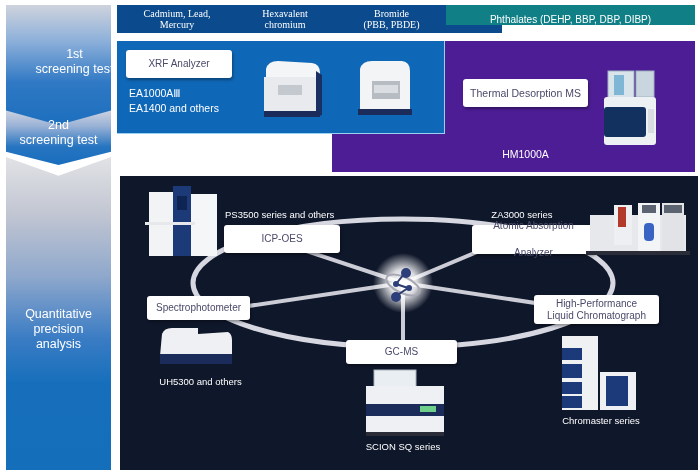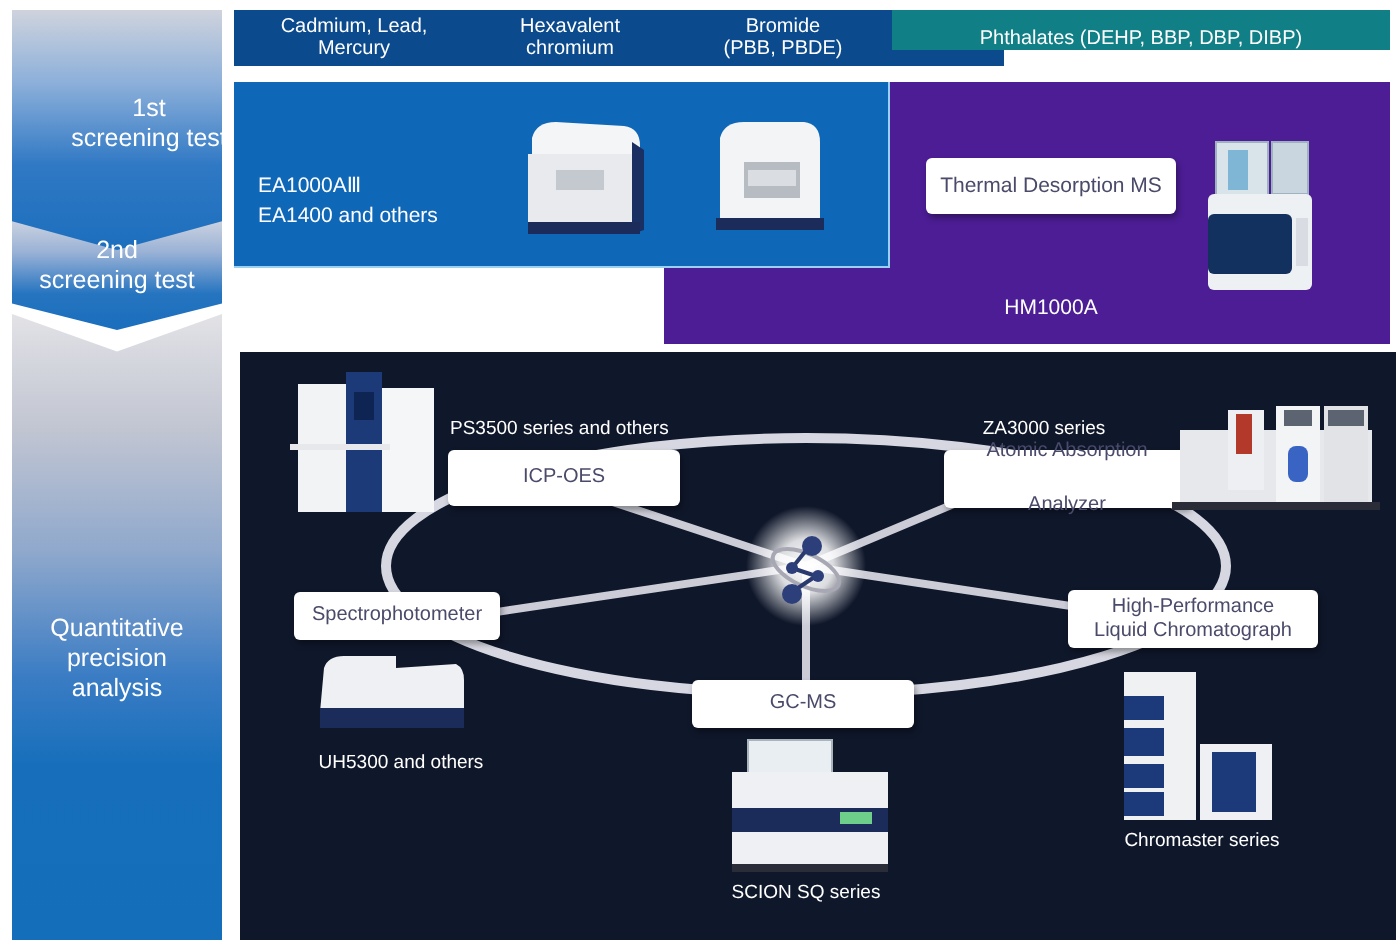--- a/index.html
+++ b/index.html
@@ -11,21 +11,21 @@
   .chev { position:absolute; left:0; width:105px; color:#fff; text-align:center; font-size:12.5px; line-height:15px; }
   .chev1 { top:0; height:120px; background:linear-gradient(180deg,#cfd3dd 0%,#8db0da 30%,#2f78c4 65%,#1c6fbe 100%);
     clip-path: polygon(0 0,100% 0,100% 88%,50% 100%,0 88%); }
   .chev2 { top:100px; height:60px; background:linear-gradient(180deg,#dcdde3 0%,#9ab2d6 35%,#2574c0 70%,#1a6ebd 100%);
     clip-path: polygon(0 0,50% 22%,100% 0,100% 78%,50% 100%,0 78%); }
   .chev3 { top:152px; height:313px; background:linear-gradient(180deg,#e2e2e6 0%,#c2c6d2 18%,#8fa8cc 38%,#3a7cc4 58%,#176fbb 72%,#146eba 100%);
     clip-path: polygon(0 0,50% 6%,100% 0,100% 100%,0 100%); }
   .chev-label { position:absolute; left:0; width:105px; text-align:center; color:#fff; font-size:12.5px; line-height:15px; }
 
   
-  .hdr-blue { left:117px; top:5px; width:385px; height:28px; background:#0b4a8c; }
+  .hdr-blue { left:117px; top:5px; width:385px; height:28px; background:#0b4a8c;font-family:Liberation Serif, serif; }
   .hdr-teal { left:446px; top:5px; width:249px; height:20px; background:#107f86; }
   .hdr-txt { position:absolute; color:#fff; font-size:10px; line-height:11px; text-align:center; }
   .teal-panel { left:332px; top:41px; width:363px; height:131px; background:#4c1d95; }
   .xrf-cover { left:117px; top:41px; width:327px; height:92px; background:#0f67b7; border-right:1px solid #9ad0f0; border-bottom:1px solid #9ad0f0; }
   .white-label { position:absolute; background:#fff; border-radius:3px; box-shadow:1px 2px 3px rgba(0,0,0,.35);
     color:#4a4a6a; font-size:10px; text-align:center; display:flex; align-items:center; justify-content:center; line-height:12px; }
   .model { position:absolute; color:#fff; font-size:10.5px; font-weight:normal; line-height:15px; }
 
   
   .purple { left:120px; top:176px; width:578px; height:294px; background:#0f172a; }
@@ -82,20 +82,21 @@
     <rect x="8" y="4" width="26" height="28" fill="#d9e4ea" stroke="#9fb2c0"></rect>
     <rect x="14" y="8" width="10" height="20" fill="#7fb6d6"></rect>
     <rect x="36" y="4" width="18" height="26" fill="#c9d6df" stroke="#9fb2c0"></rect>
     <rect x="4" y="30" width="52" height="48" rx="3" fill="#eef1f4"></rect>
     <rect x="4" y="40" width="42" height="30" rx="3" fill="#13315f"></rect>
     <rect x="48" y="42" width="6" height="24" fill="#d9dde3"></rect>
   </svg>
 </div>
 
 <div class="abs xrf-cover">
+  <div class="white-label" style="left:9px;top:9px;width:106px;height:28px;">XRF Analyzer</div>
   <div class="model" style="left:12px;top:45px;">
     <div>EA1000AⅢ</div>
     <div>EA1400 and others</div>
   </div>
 
   <svg class="inst" style="left:143px;top:18px;" width="66" height="62">
     <path d="M6 10 Q8 2 18 2 L52 4 Q60 5 60 14 L60 56 L6 56 Z" fill="#f4f5f7"></path>
     <rect x="4" y="18" width="56" height="36" fill="#e8eaee"></rect>
     <rect x="18" y="26" width="24" height="10" fill="#c4c9d0"></rect>
     <path d="M56 12 L62 16 L62 56 L56 58 Z" fill="#1a2f62"></path>

